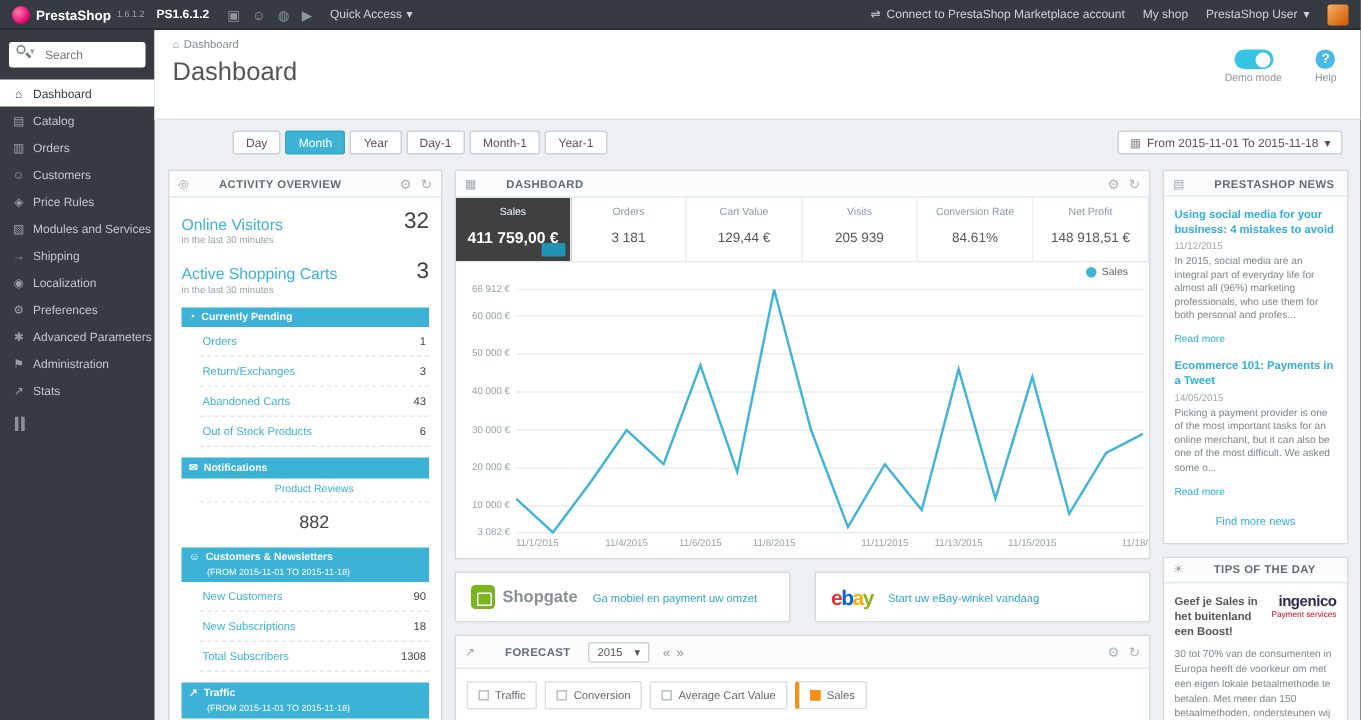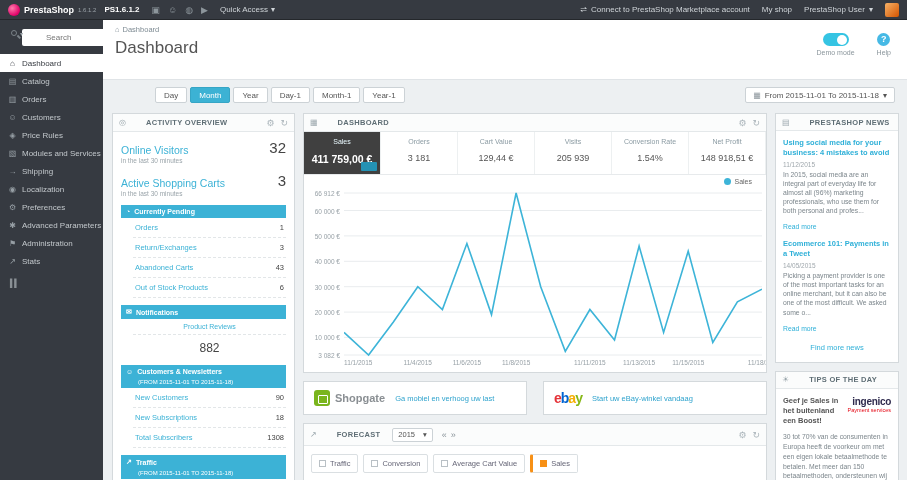--- a/index.html
+++ b/index.html
@@ -13,21 +13,21 @@
   .tb-icons { display:flex; gap:8px; margin-left:12px; color:#8d969c; font-size:9px; }
   .tb-icons span { cursor:pointer; }
   .quick-access { margin-left:12px; display:flex; gap:3px; align-items:center; cursor:pointer; }
   .tb-right { margin-left:auto; display:flex; align-items:center; gap:12px; }
   .tb-link { display:flex; gap:4px; align-items:center; cursor:pointer; }
   .avatar { width:14px; height:14px; border-radius:2px; background:linear-gradient(135deg,#f7b267,#d35400); }
 
   .app { display:flex; height:460px; }
   .sidebar { width:103px; background:#363a41; flex-shrink:0; }
   .sidebar-search { padding:6px 6px 8px; position:relative; }
-  .sidebar-search input { width:100%; height:17px; border:0; border-radius:2px; font-size:8px; padding:0 4px 0 24px; color:#444; background:#fff; font-family:"Liberation Sans",sans-serif;margin-left:16px; }
+  .sidebar-search input { width:100%; height:17px; border:0; border-radius:2px; font-size:8px; padding:0 4px 0 24px; color:#444; background:#fff; font-family:"Liberation Sans",sans-serif; }
   .mag { position:absolute; left:11px; top:10px; width:6px; height:6px; border:1.5px solid #7a8288; border-radius:50%; }
   .mag::after { content:""; position:absolute; left:5px; top:5px; width:4px; height:1.5px; background:#7a8288; transform:rotate(45deg); }
   .search-caret { position:absolute; left:20px; top:10px; font-size:6px; color:#98a0a6; }
   .menu-item { display:flex; align-items:center; gap:5px; padding:4.5px 8px; color:#c3c8cc; font-size:8px; cursor:pointer; white-space:nowrap; overflow:hidden; }
   .menu-item .mi { width:9px; text-align:center; font-size:8px; color:#969ea4; flex-shrink:0; }
   .menu-item.active { background:#ffffff; color:#363a41; }
   .menu-item.active .mi { color:#363a41; }
   .collapse-btn { padding:9px 10px; color:#8a9095; font-size:8px; letter-spacing:-2px; cursor:pointer; }
 
   .main { flex:1; display:flex; flex-direction:column; background:#edf0f2; min-width:0; }
@@ -370,21 +370,21 @@
             <div class="kpi">
               <div class="kpi-label">Cart Value</div>
               <div class="kpi-value">129,44 €</div>
             </div>
             <div class="kpi">
               <div class="kpi-label">Visits</div>
               <div class="kpi-value">205 939</div>
             </div>
             <div class="kpi">
               <div class="kpi-label">Conversion Rate</div>
-              <div class="kpi-value">1.54%</div>
+              <div class="kpi-value">84.61%</div>
             </div>
             <div class="kpi">
               <div class="kpi-label">Net Profit</div>
               <div class="kpi-value">148 918,51 €</div>
             </div>
           </div>
           <div class="chart-wrap">
             <div class="chart-legend">
               <span class="legend-dot"></span>
               <span>Sales</span>
@@ -426,21 +426,21 @@
               </div>
           </div>
         </div>
 
         <div class="promos">
           <div class="promo">
             <div class="sg">
               <span class="sg-box"></span>
               <span class="sg-text">Shopgate</span>
             </div>
-            <span class="promo-link">Ga mobiel en verhoog uw last</span>
+            <span class="promo-link">Ga mobiel en payment uw omzet</span>
           </div>
           <div class="promo">
             <div class="ebay"><span class="e">e</span><span class="b">b</span><span class="a">a</span><span class="y">y</span></div>
             <span class="promo-link">Start uw eBay-winkel vandaag</span>
           </div>
         </div>
 
         <div class="panel">
           <div class="panel-h">
             <span class="ph-icon">↗</span>

